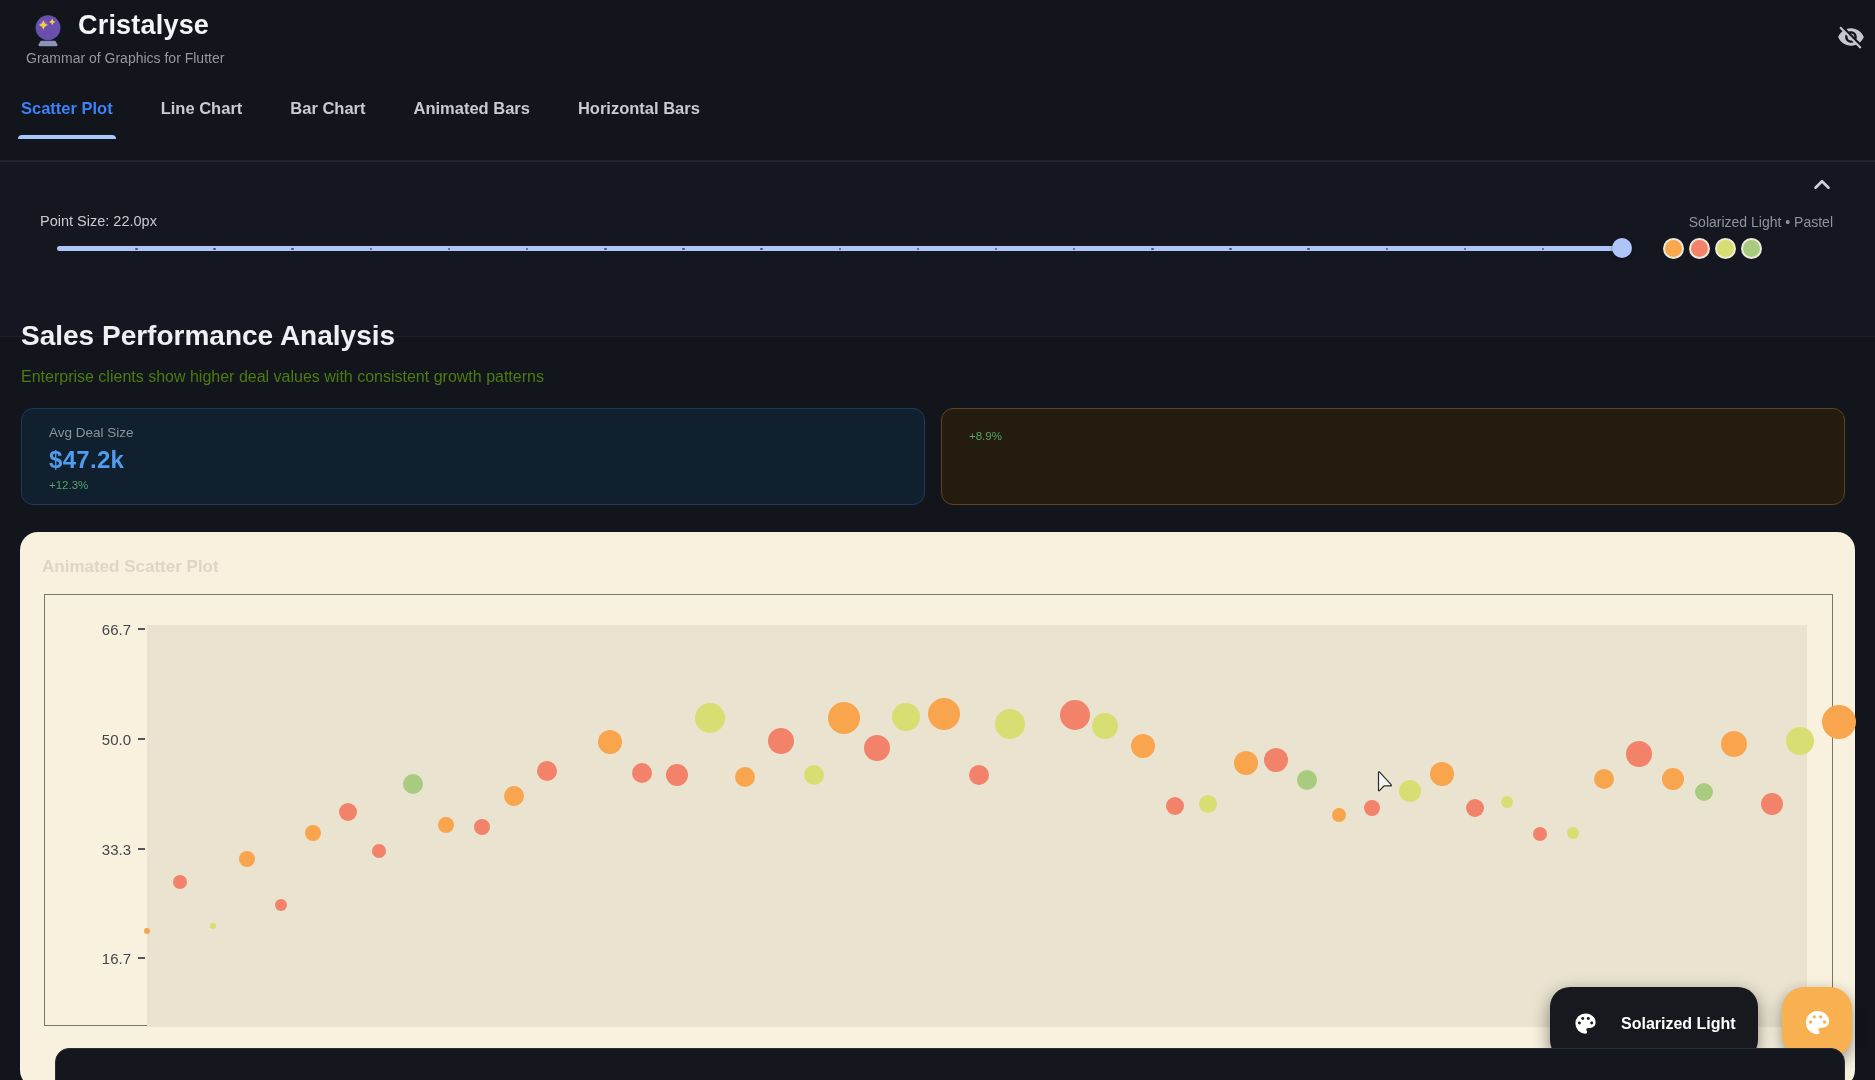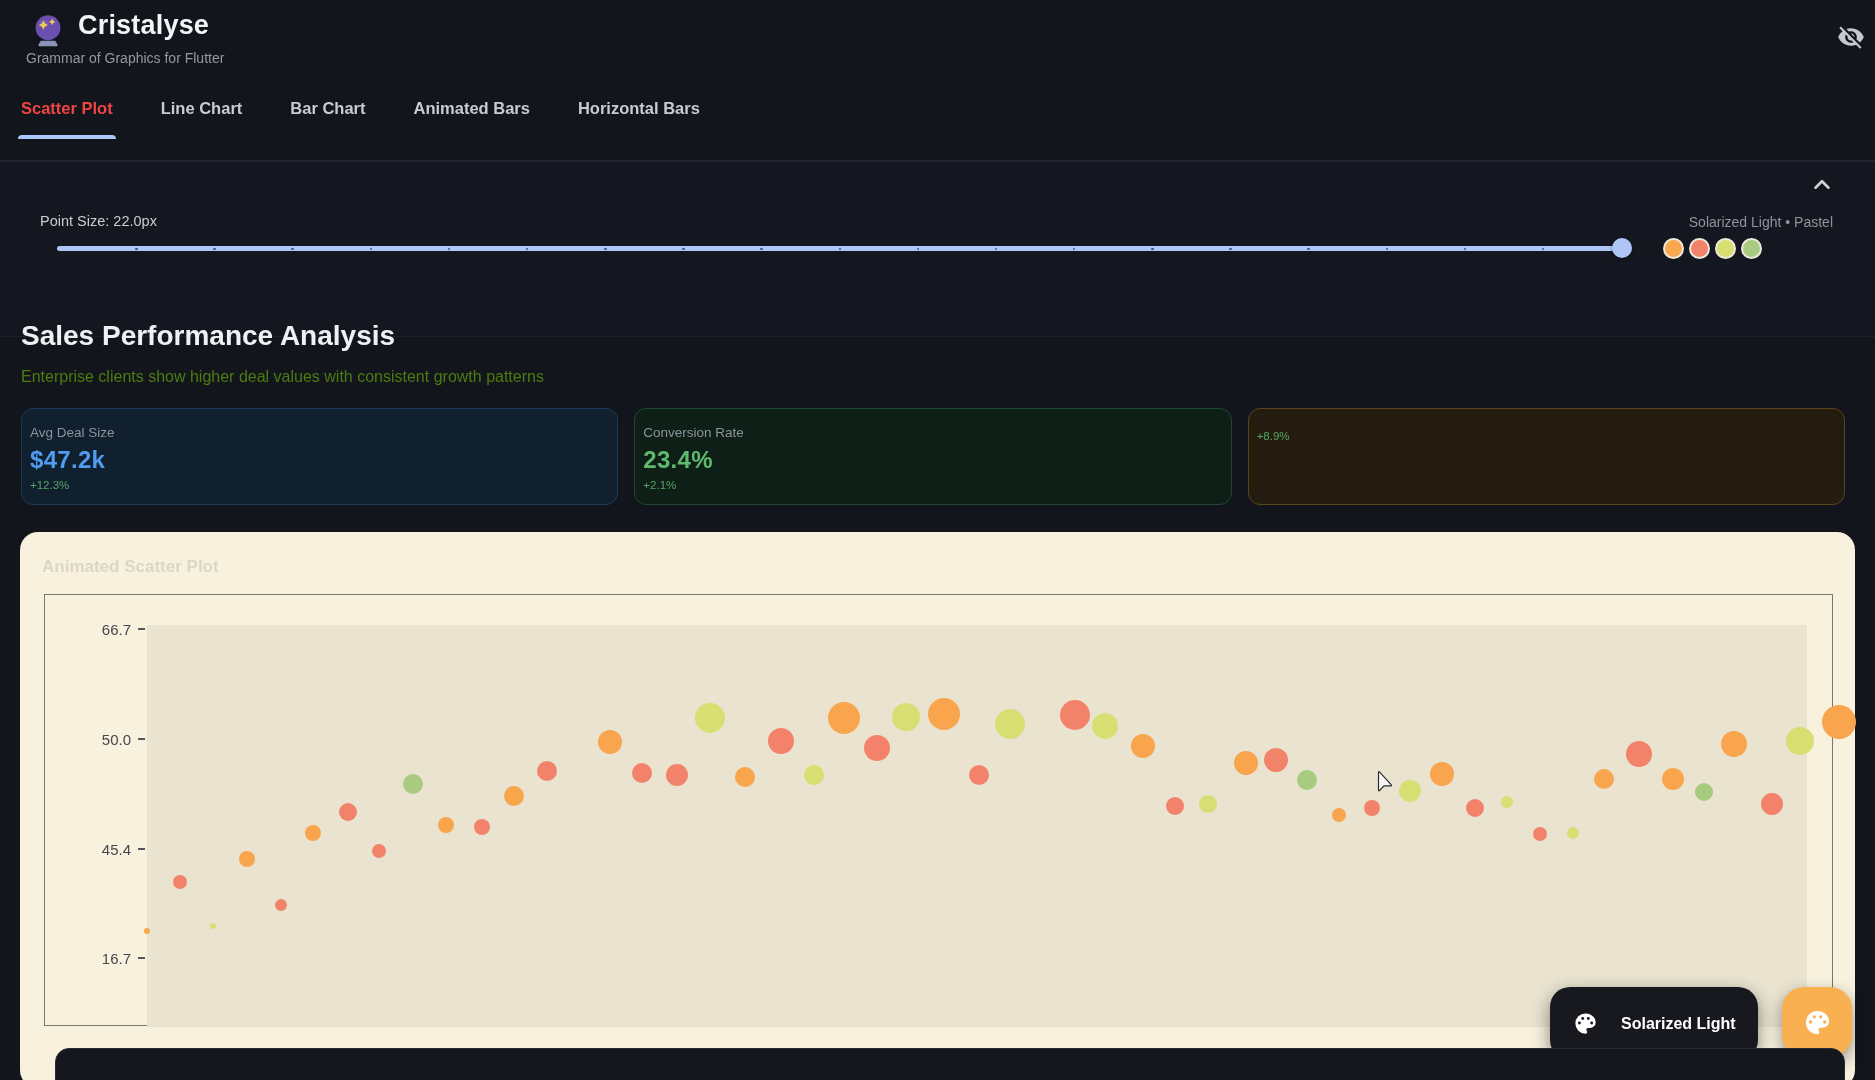--- a/index.html
+++ b/index.html
@@ -13,21 +13,21 @@
 
   
   .logo{left:30px;top:12px;width:36px;height:36px;}
   .app-title{left:78px;top:10px;font-size:27px;font-weight:700;color:#f3f4f6;letter-spacing:.2px;}
   .app-sub{left:26px;top:50px;font-size:14px;color:#94979f;}
   .eye-btn{left:1832px;top:20px;width:38px;height:34px;display:flex;align-items:center;justify-content:center;cursor:pointer;}
 
   
   .tabbar{left:21px;top:99px;display:flex;gap:48px;}
   .tab{font-size:16.5px;color:#c8cbd3;font-weight:600;padding-bottom:21px;position:relative;cursor:pointer;white-space:nowrap;}
-  .tab.active{color:#ef4444;}
+  .tab.active{color:#3b82f6;}
   .tab.active::after{content:"";position:absolute;left:-3px;right:-3px;bottom:0;height:4px;background:#a9c7fa;border-radius:4px 4px 0 0;}
   .tab-divider{left:0;top:160px;width:1875px;height:2px;background:#22252e;}
 
   
   .controls{left:0;top:162px;width:1875px;height:174px;background:#14171f;border-bottom:1px solid #1d2129;}
   .collapse-btn{left:1803px;top:168px;width:38px;height:34px;display:flex;align-items:center;justify-content:center;cursor:pointer;}
   .pointsize-label{left:40px;top:213px;font-size:14.5px;color:#c9cbd1;}
   .slider{left:48px;top:235px;width:1584px;height:26px;cursor:pointer;}
   .slider-track{position:absolute;left:9px;right:12px;top:11px;height:5px;border-radius:3px;background:#aec6f7;}
   .slider-dot{position:absolute;top:1.5px;width:2.5px;height:2.5px;border-radius:50%;background:#46587e;}
@@ -35,21 +35,21 @@
   .theme-label{left:1433px;top:214px;width:400px;text-align:right;font-size:14px;color:#8f939c;}
   .swatch-row{left:1663px;top:238px;display:flex;gap:5px;}
   .swatch{width:21px;height:21px;border-radius:50%;border:2px solid #efe9dc;box-sizing:border-box;}
 
   
   .page-title{left:21px;top:320px;font-size:28px;font-weight:700;color:#eef0f3;}
   .page-sub{left:21px;top:368px;font-size:16px;color:#4d7c0f;}
 
   
   .stats-row{left:21px;top:408px;width:1824px;display:flex;gap:16px;}
-  .stat-card{flex:1;height:97px;border-radius:12px;border:1.2px solid;box-sizing:border-box;padding:16px 18px 0 8px;}
+  .stat-card{flex:1;height:97px;border-radius:12px;border:1.2px solid;box-sizing:border-box;padding:16px 18px 0 27px;}
   .stat-label{font-size:13.5px;color:#8d929b;margin-bottom:6px;}
   .stat-value{font-size:24px;font-weight:700;letter-spacing:.3px;}
   .stat-delta{font-size:11.5px;color:#55a463;margin-top:5px;}
 
   
   .chart-card{left:20px;top:532px;width:1835px;height:556px;background:#f7f1de;border-radius:18px;}
   .chart-title{position:absolute;left:22px;top:25px;font-size:17px;font-weight:600;color:#ddd6c5;}
   .chart-inner{position:absolute;left:24px;top:62px;width:1789px;height:432px;border:1.2px solid #77776b;box-sizing:border-box;}
   .plot{position:absolute;left:102px;top:30px;width:1660px;height:402px;background:#e9e3d0;}
   .bubble{position:absolute;border-radius:50%;}
@@ -136,25 +136,20 @@
   </div>
 
 <div class="abs page-title">Sales Performance Analysis</div>
 <div class="abs page-sub">Enterprise clients show higher deal values with consistent growth patterns</div>
 
 <div class="abs stats-row" id="stats-row">
     <div class="stat-card" style="background: rgb(16, 32, 47); border-color: rgb(29, 58, 86);">
       <div class="stat-label">Avg Deal Size</div>
       <div class="stat-value" style="color: rgb(79, 157, 240);">$47.2k</div>
       <div class="stat-delta">+12.3%</div>
-    </div>
-    <div class="stat-card" style="background: rgb(14, 31, 24); border-color: rgb(30, 70, 49);">
-      <div class="stat-label">Conversion Rate</div>
-      <div class="stat-value" style="color: rgb(95, 186, 109);">23.4%</div>
-      <div class="stat-delta">+2.1%</div>
     </div>
     <div class="stat-card" style="background: rgb(37, 28, 16); border-color: rgb(92, 68, 28);">
       <div class="stat-delta">+8.9%</div>
     </div>
   </div>
 
 <div class="abs chart-card">
   <div class="chart-title">Animated Scatter Plot</div>
   <div class="chart-inner" id="chart-inner">
     <div class="plot" id="plot">
@@ -206,21 +201,21 @@
         <div class="bubble" style="left: 1548.08px; top: 158.39px; height: 18px; width: 18px; background: rgb(169, 203, 128);"></div>
         <div class="bubble" style="left: 1573.96px; top: 106.282px; height: 26px; width: 26px; background: rgb(248, 165, 77);"></div>
         <div class="bubble" style="left: 1614.14px; top: 167.593px; height: 22px; width: 22px; background: rgb(242, 131, 106);"></div>
         <div class="bubble" style="left: 1639.36px; top: 101.987px; height: 28px; width: 28px; background: rgb(216, 223, 114);"></div>
         <div class="bubble" style="left: 1674.54px; top: 79.8754px; height: 34px; width: 34px; background: rgb(248, 165, 77);"></div>
       </div>
   <div class="ytick-label" style="left: 14px; top: 33.9541px;">66.7</div>
       <div class="ytick-mark" style="left: 93px; top: 33.9541px;"></div>
       <div class="ytick-label" style="left: 14px; top: 144.01px;">50.0</div>
       <div class="ytick-mark" style="left: 93px; top: 144.01px;"></div>
-      <div class="ytick-label" style="left: 14px; top: 254.066px;">45.4</div>
+      <div class="ytick-label" style="left: 14px; top: 254.066px;">33.3</div>
       <div class="ytick-mark" style="left: 93px; top: 254.066px;"></div>
       <div class="ytick-label" style="left: 14px; top: 363.462px;">16.7</div>
       <div class="ytick-mark" style="left: 93px; top: 363.462px;"></div>
     </div>
 </div>
 
 <div class="abs cursor">
   <svg width="24" height="26" viewBox="0 0 24 26">
     <path d="M5.5 2.2 V20.3 c0 .5.6.74.94.38 l4.5-4.7 a.55.55 0 0 1 .4-.17 h6.6 c.5 0 .74-.6.38-.94 L6.44 1.82 c-.35-.33-.94-.08-.94.38z" fill="#f5f5f5" stroke="#2b2b2b" stroke-width="1.2"></path>
   </svg>

